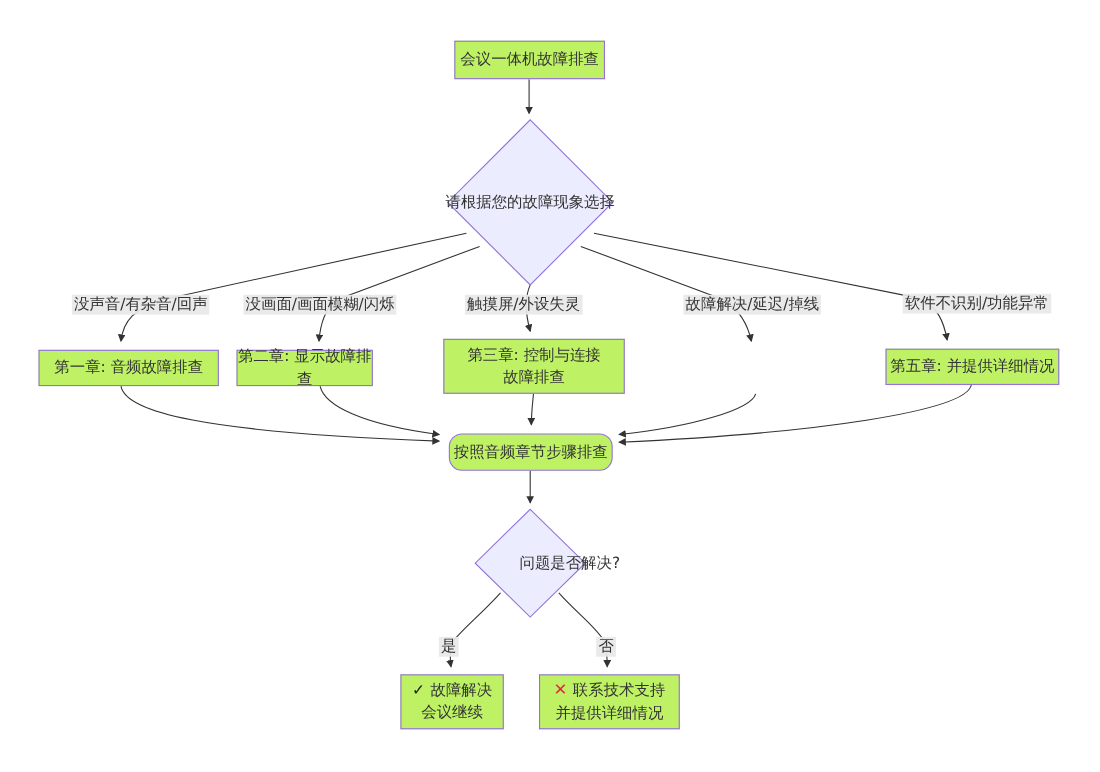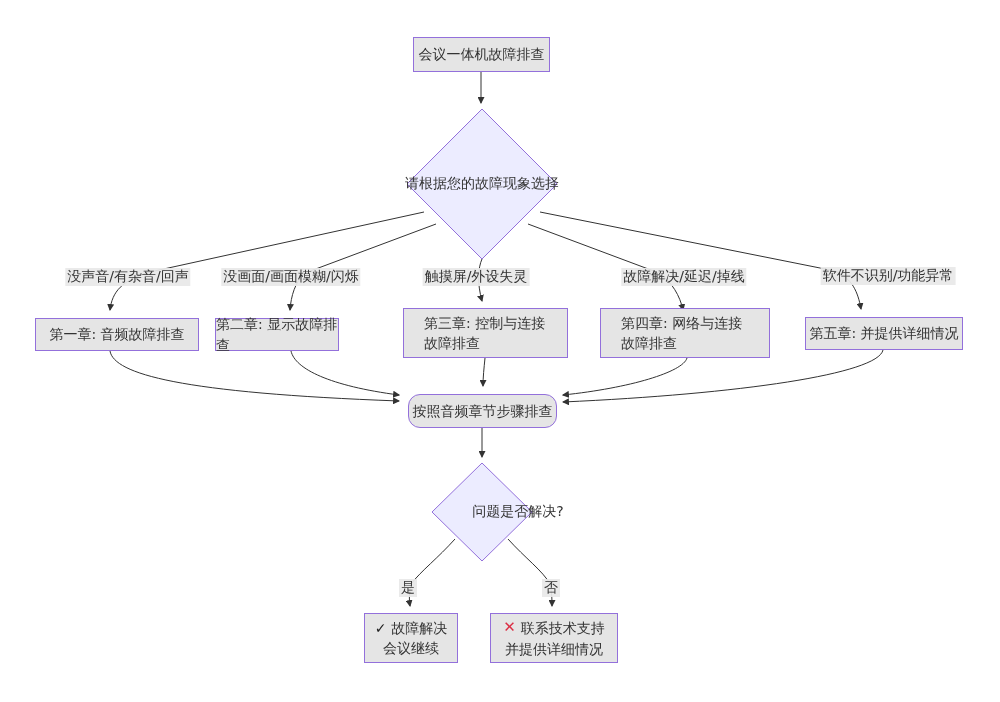--- a/index.html
+++ b/index.html
@@ -8,27 +8,27 @@
     width: 1000px;
     height: 702px;
     background: #ffffff;
     font-family: "DejaVu Sans", "Liberation Sans", sans-serif;
     overflow: hidden;
   }
   svg.edge-layer { position: absolute; left: 0; top: 0; width: 1000px; height: 702px; }
   .box {
     position: absolute;
     box-sizing: border-box;
-    background: #e5e5e5;
+    background: #bef264;
     border: 1px solid #9370DB;
     display: flex;
     flex-direction: column;
     align-items: center;
     justify-content: center;
-    text-align: left;
+    text-align: center;
     font-size: 14px;
     color: #333333;
     line-height: 1.45;
   }
   .box .row { display: flex; align-items: center; justify-content: center; gap: 5px; white-space: nowrap; }
   .diamond-text {
     position: absolute;
     transform: translate(-50%, -50%);
     font-size: 14px;
     color: #333333;
@@ -96,23 +96,20 @@
 
   <div class="box" style="left:35px; top:318px; width:164px; height:33px;">
     <span>第一章: 音频故障排查</span>
   </div>
   <div class="box" style="left:215px; top:318px; width:124px; height:33px;">
     <span>第二章: 显示故障排查</span>
   </div>
   <div class="box wrapbox" style="left:403px; top:308px; width:165px; height:50px;">
     <span>第三章: 控制与连接故障排查</span>
   </div>
-  <div class="box wrapbox" style="left:600px; top:308px; width:170px; height:50px;">
-    <span>第四章: 网络与连接故障排查</span>
-  </div>
   <div class="box" style="left:805px; top:317px; width:158px; height:33px;">
     <span>第五章: 并提供详细情况</span>
   </div>
 
   <div class="box" style="left:408px; top:394px; width:149px; height:34px;border-radius:12px;">
     <span>按照音频章节步骤排查</span>
   </div>
 
   <div class="diamond-text" style="left:482px; top:512px;margin-left:36px;">问题是否解决?</div>
 

